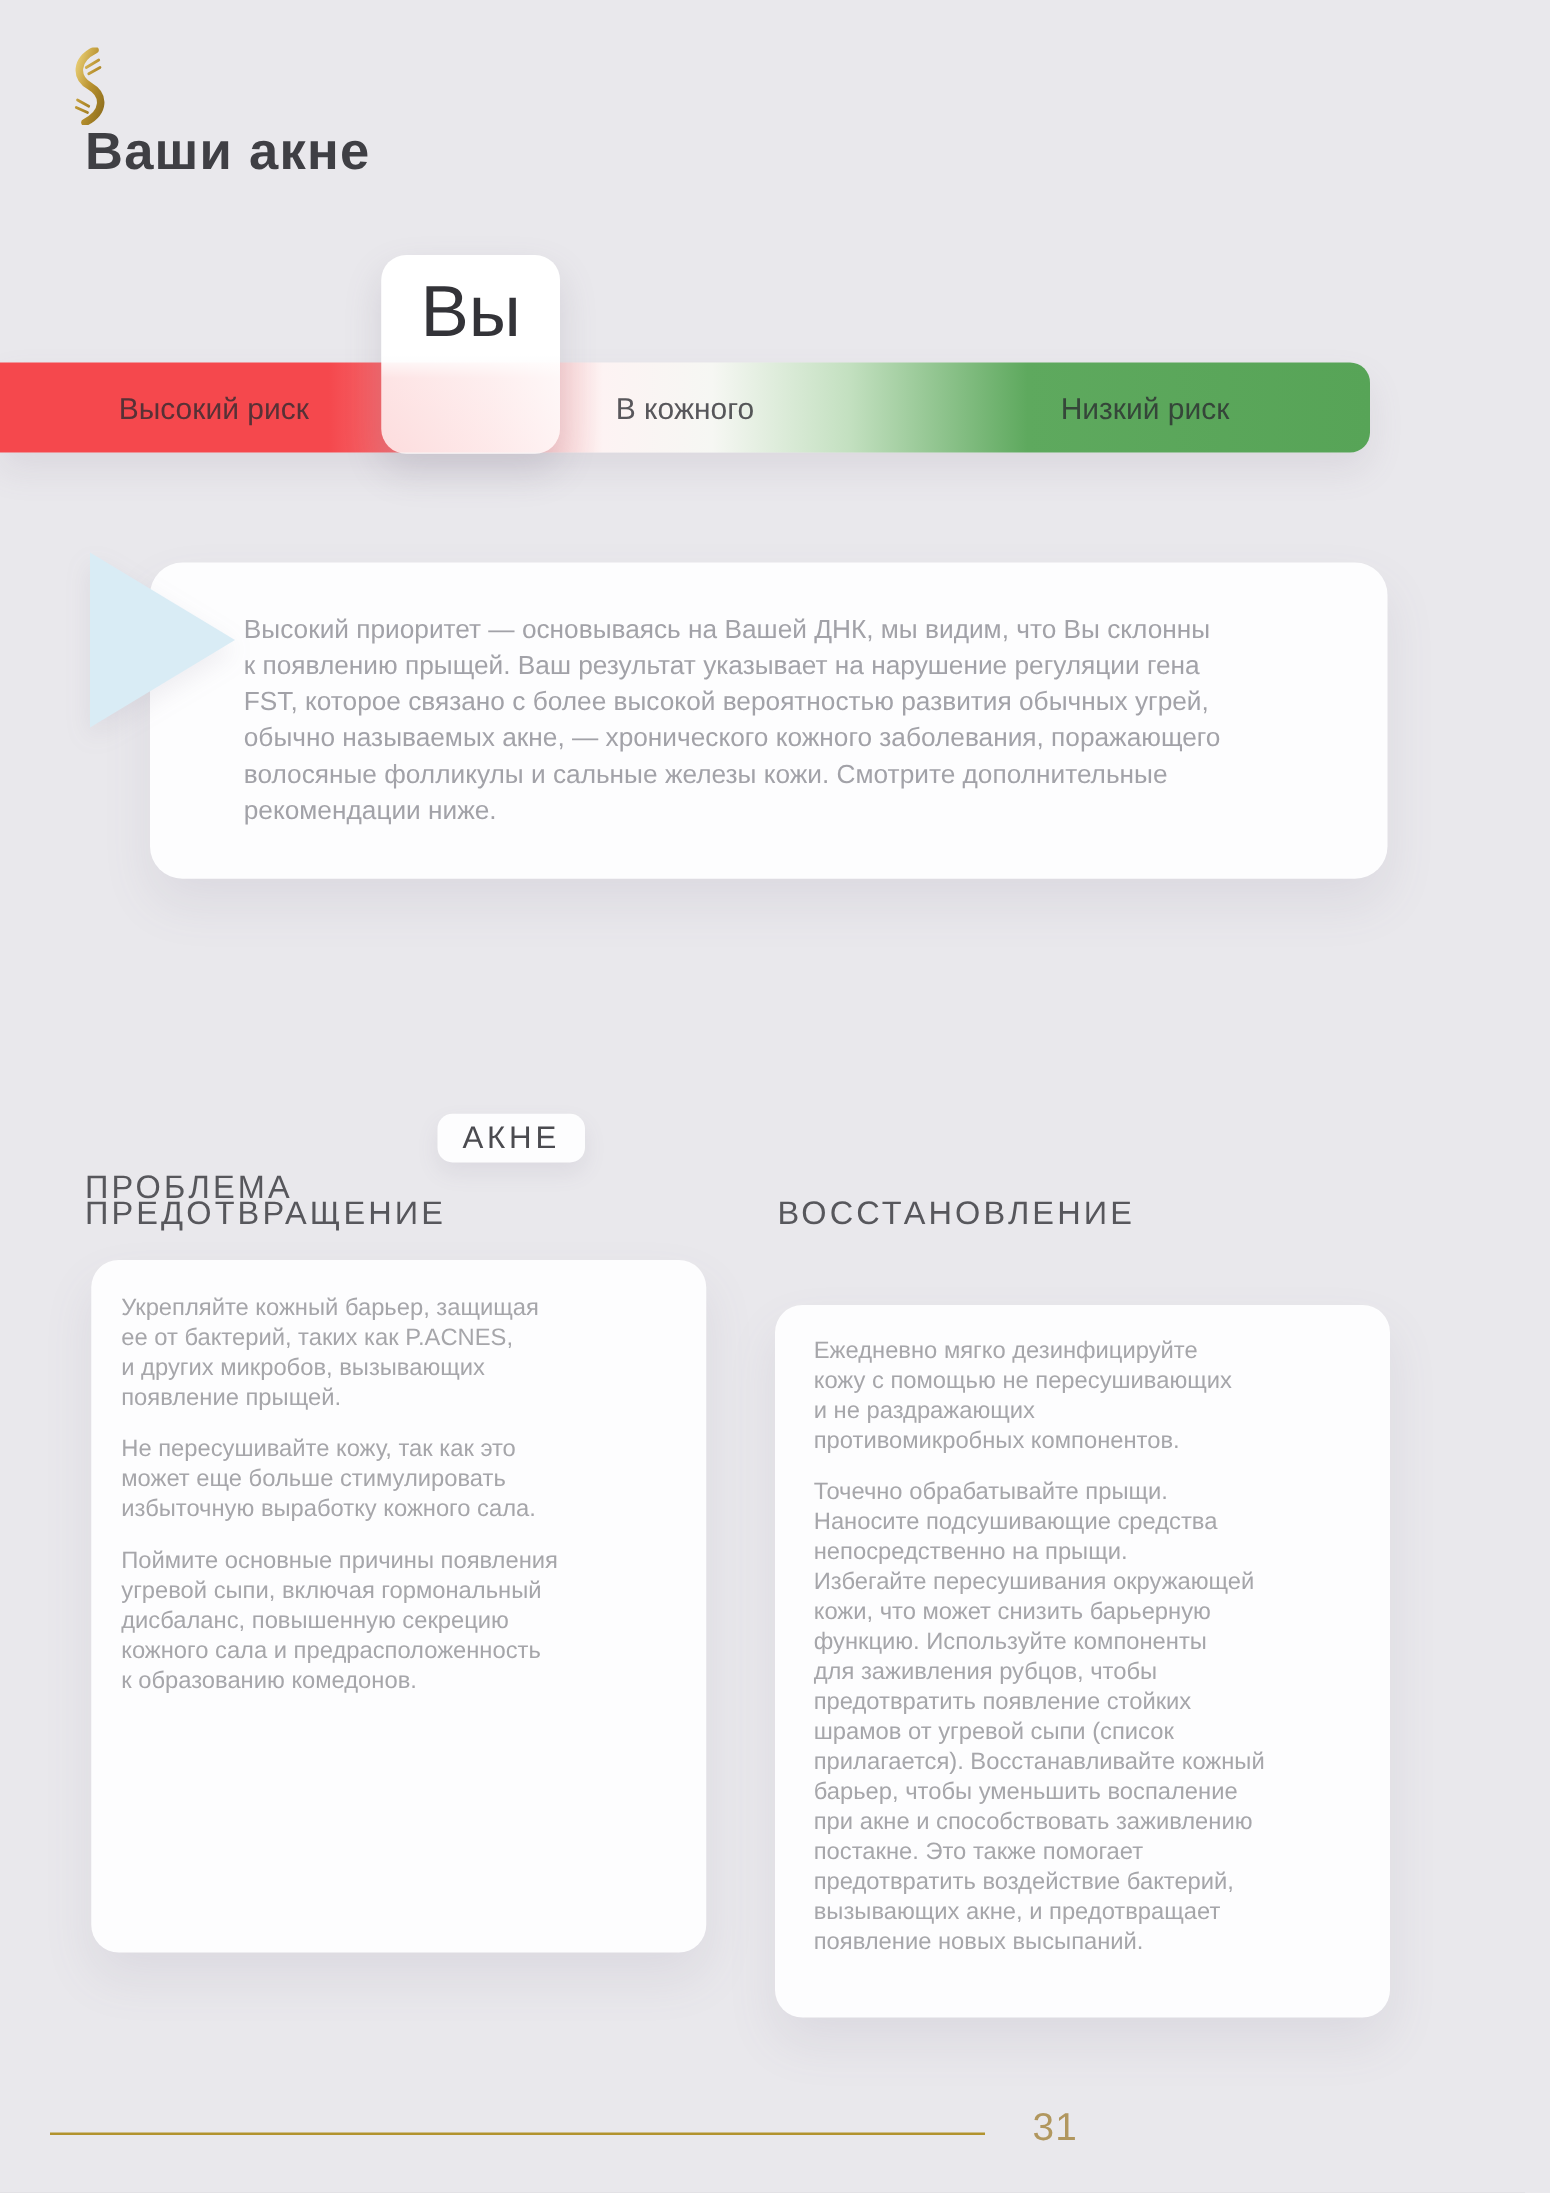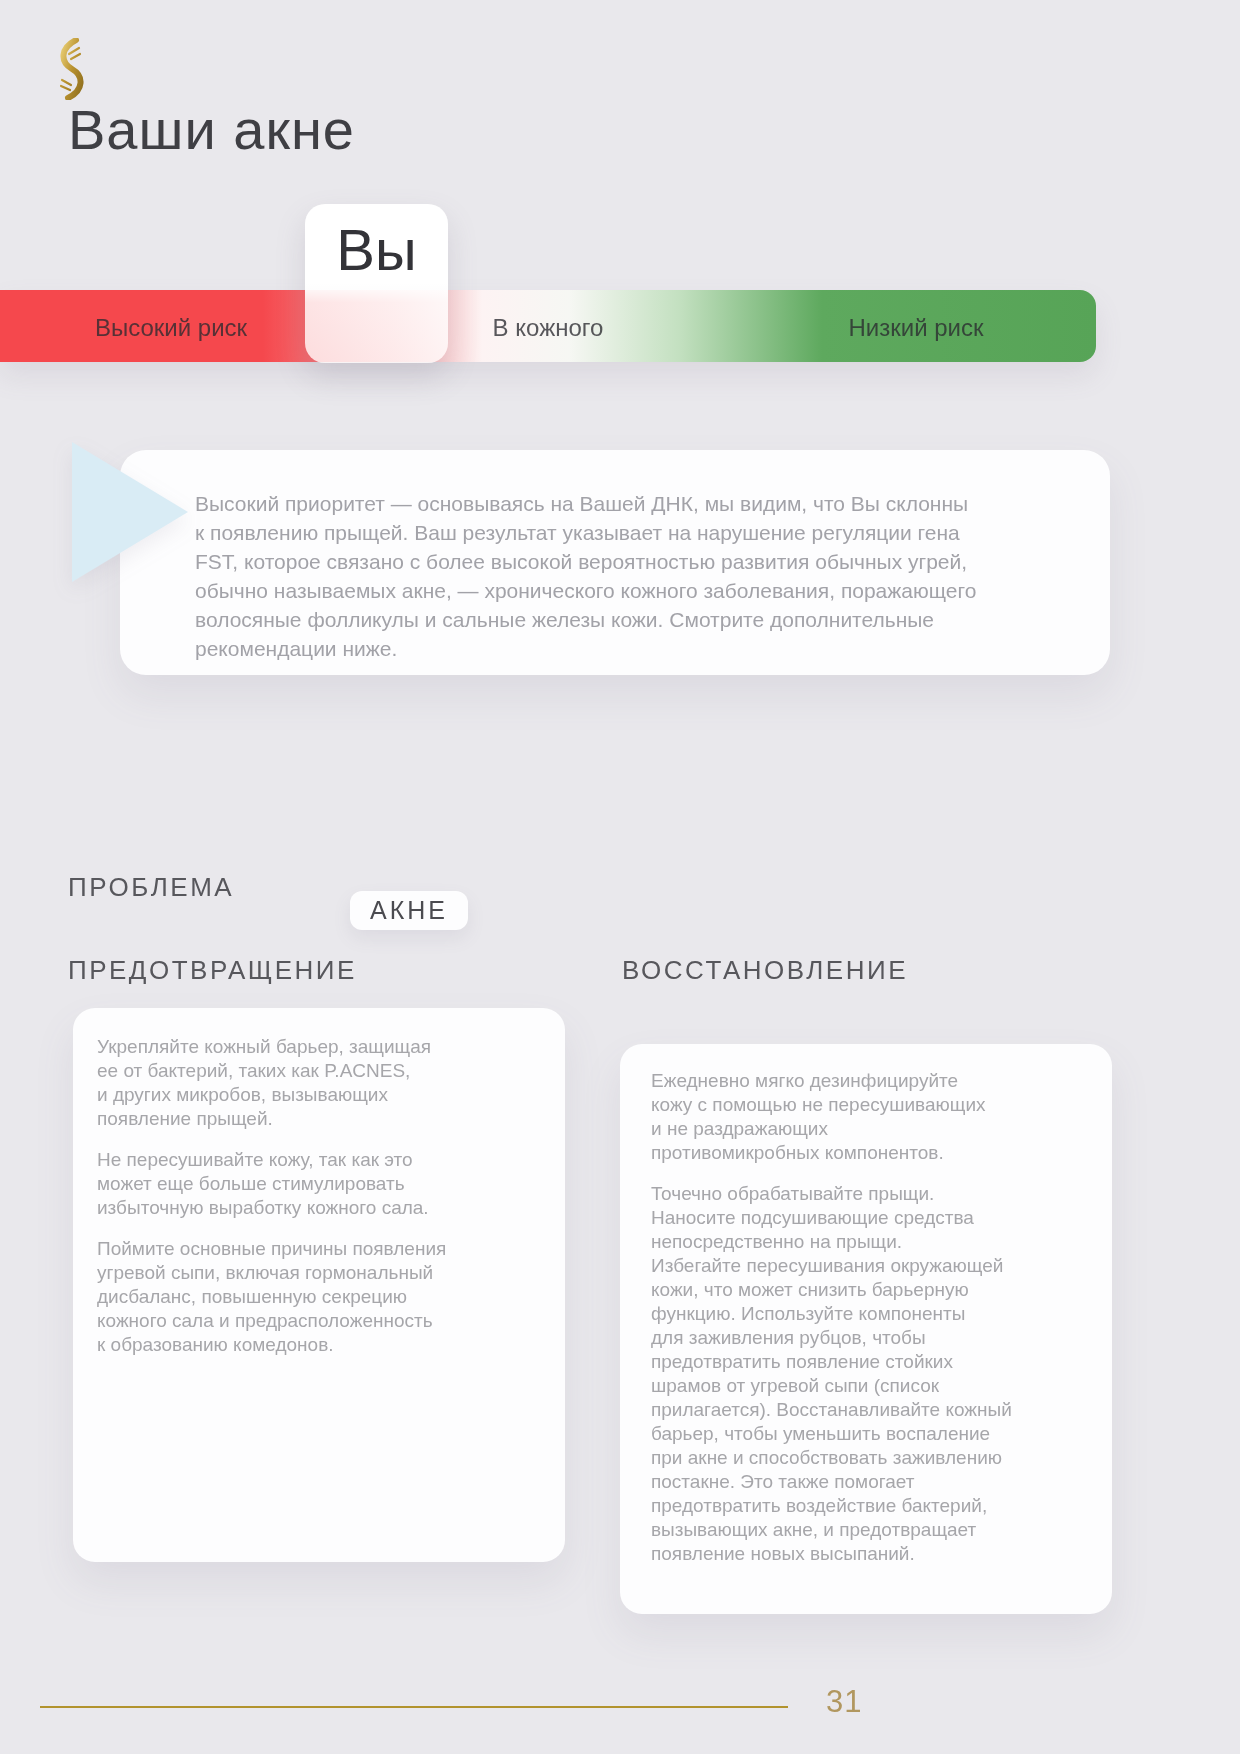--- a/index.html
+++ b/index.html
@@ -9,21 +9,21 @@
     width:1240px;height:1754px;
     margin:0 auto;
     background:#e9e8ec;
     font-family:"Liberation Sans","DejaVu Sans",sans-serif;
     overflow:hidden;
   }
   
   .logo{position:absolute;left:52px;top:38px;width:38px;height:62px;}
   .page-title{
     position:absolute;left:68px;top:96px;
-    font-size:56px;font-weight:400;letter-spacing:1px;
+    font-size:42px;font-weight:700;letter-spacing:1px;
     color:#3f3f44;line-height:1.2;
   }
   
   .risk-bar{
     position:absolute;left:0;top:290px;width:1096px;height:72px;
     border-radius:0 16px 16px 0;
     background:linear-gradient(90deg,
       #f5484d 0%, #f5484d 24%,
       #f8a5a8 36%,
       #fdf3f3 44%, #f6f7f3 52%,
@@ -48,21 +48,21 @@
     box-shadow:0 14px 30px rgba(110,100,120,0.18);
     z-index:3;text-align:center;
   }
   .you-marker span{
     display:block;margin-top:10px;
     font-size:58px;line-height:72px;font-weight:200;
     color:#333338;
   }
   
   .callout-card{
-    position:absolute;left:120px;top:450px;width:990px;height:225px;
+    position:absolute;left:120px;top:450px;width:990px;height:253px;
     background:#fdfdfe;border-radius:26px;
     box-shadow:0 20px 40px rgba(110,100,130,0.10);
     z-index:1;
   }
   .callout-card p{
     margin:0;padding:39px 40px 0 75px;
     font-size:21px;line-height:29px;font-weight:300;
     color:#a2a2a8;white-space:pre-line;
   }
   .callout-triangle{
@@ -78,21 +78,21 @@
   .section-heading{
     position:absolute;left:68px;top:786px;
     font-size:52px;font-weight:200;letter-spacing:1px;
     color:#3f3f44;line-height:1.15;
   }
   .caps-label{
     position:absolute;
     font-size:26px;font-weight:300;letter-spacing:2.5px;
     color:#57575c;white-space:nowrap;
   }
-  .problem-label{left:68px;top:872px;}
+  .problem-label{left:68px;top:934px;}
   .problem-badge{
     position:absolute;left:350px;top:891px;width:118px;height:39px;
     background:#fdfdfe;border-radius:12px;
     box-shadow:0 8px 18px rgba(110,100,130,0.10);
     display:flex;align-items:center;justify-content:center;
   }
   .problem-badge span{
     font-size:25px;font-weight:300;letter-spacing:3px;color:#4b4b50;
   }
   .col-heading-left{left:68px;top:955px;}

